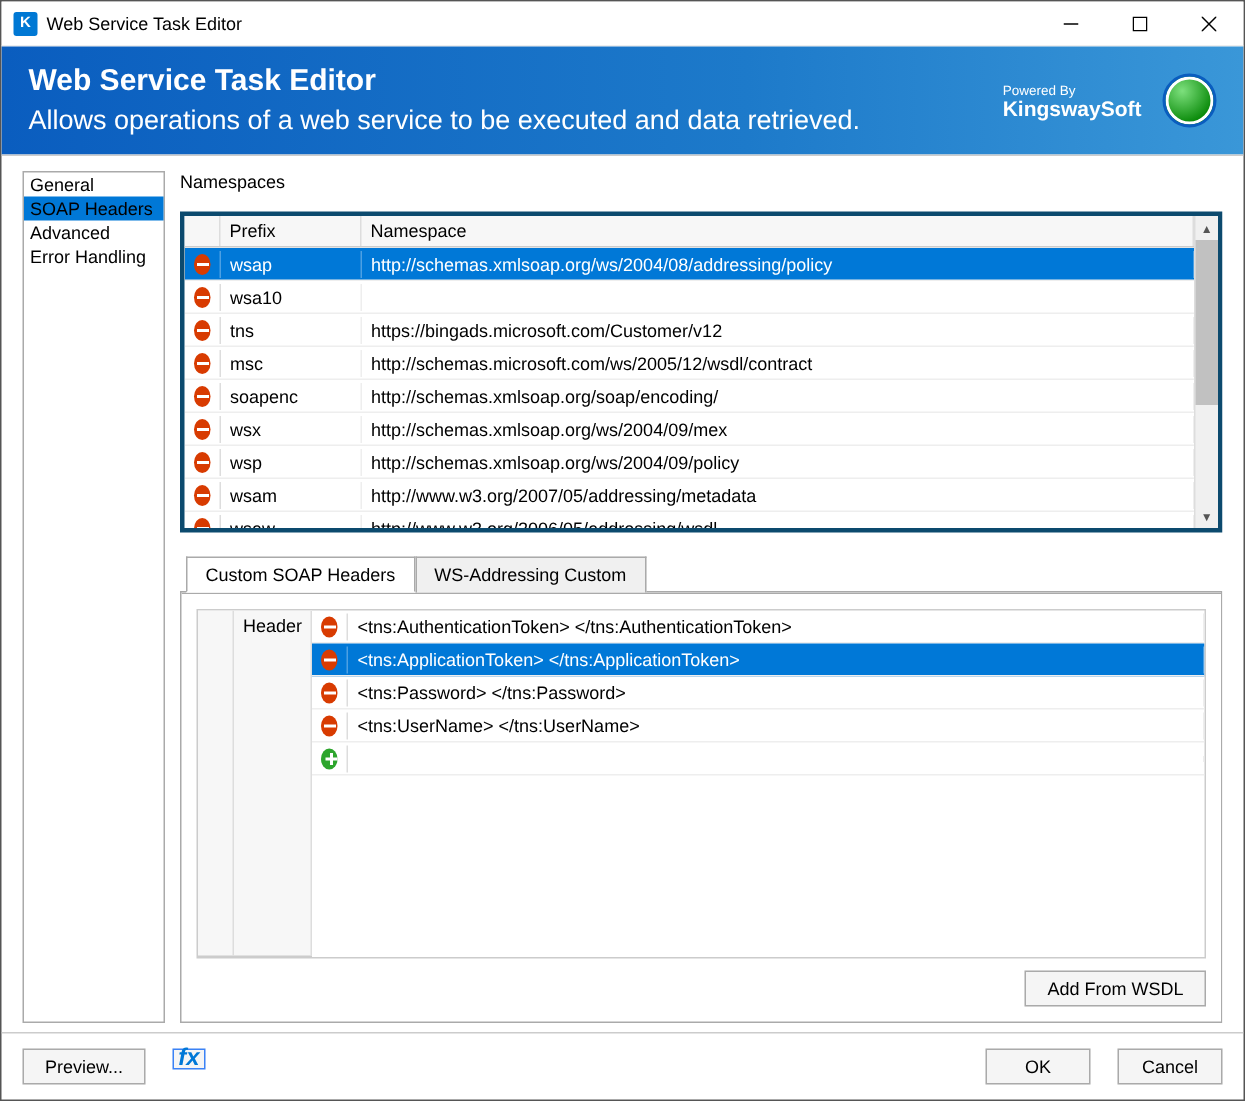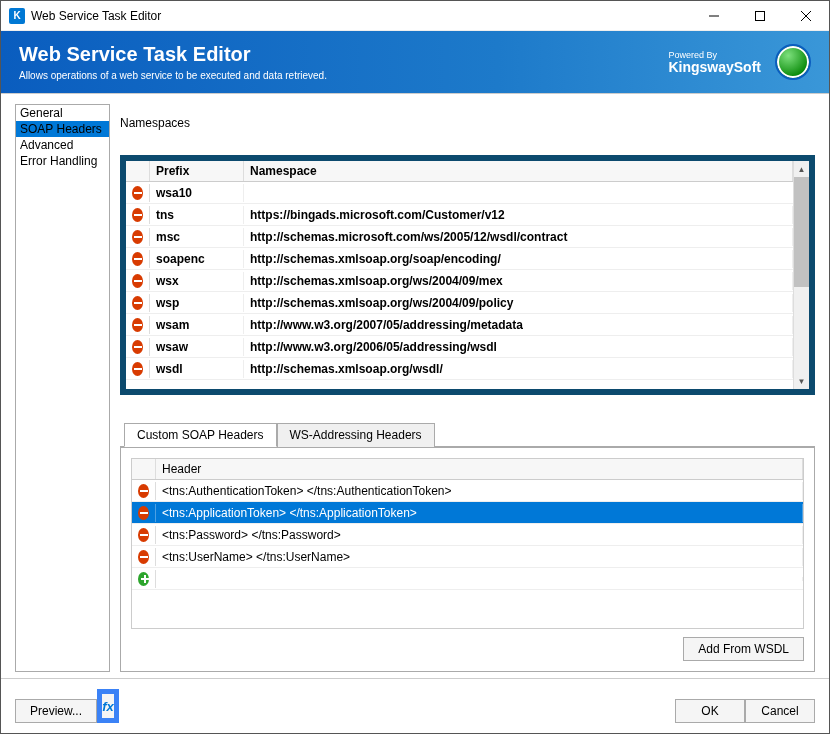--- a/index.html
+++ b/index.html
@@ -5,32 +5,32 @@
 * { box-sizing: border-box; margin: 0; padding: 0; }
 body { font-family: "Segoe UI", Tahoma, sans-serif; font-size: 12px; background: #fff; width: 830px; height: 734px; overflow: hidden; display: flex; flex-direction: column; border: 1px solid #555; }
 .titlebar { height: 30px; display: flex; align-items: center; padding-left: 8px; background: #fff; border-bottom: 1px solid #eee; }
 .titlebar .ticon { width: 16px; height: 16px; background: #0078d4; color: #fff; display: flex; align-items: center; justify-content: center; font-weight: bold; font-size: 10px; border-radius: 2px; margin-right: 6px; }
 .titlebar .ttitle { flex: 1; font-size: 12px; }
 .winbtns { display: flex; height: 100%; }
 .winbtn { width: 46px; display: flex; align-items: center; justify-content: center; cursor: pointer; }
 .header { background: linear-gradient(to right, #0a5dbf, #1d7aca 60%, #3a97d8); color: #fff; padding: 12px 18px; display: flex; align-items: center; border-bottom: 1px solid #ccc; }
 .header .htext { flex: 1; }
 .header h1 { font-size: 20px; font-weight: bold; margin-bottom: 4px; }
-.header p { font-size: 10px; }
+.header p { font-size: 18px; }
 .header .logo { display: flex; align-items: center; gap: 14px; }
 .ks { color: #fff; font-size: 14px; font-weight: bold; line-height: 1; }
 .ks .small { font-size: 9px; font-weight: normal; display: block; }
 .globe { width: 36px; height: 36px; border-radius: 50%; background: radial-gradient(circle at 35% 30%, #7de07d, #0a8a0a 70%); border: 2px solid #0a5dbf; box-shadow: 0 0 0 2px #fff inset; position: relative; }
 .body { flex: 1; display: flex; padding: 10px 14px 6px 14px; gap: 10px; overflow: hidden; }
 .sidebar { width: 95px; border: 1px solid #aaa; background: #fff; }
 .sidebar .item { padding: 1px 4px; cursor: pointer; }
 .sidebar .item.selected { background: #0078d7; color: #000000; }
-.main { flex: 1; display: flex; flex-direction: column; gap: 23px; overflow: hidden; margin-top: 12px; }
+.main { flex: 1; display: flex; flex-direction: column; gap: 11px; overflow: hidden; }
 .label { font-size: 12px; margin-bottom: 2px; }
-.ns-table { border: 6px solid #0c4a6e; flex: 0 0 auto; display: flex; flex-direction: column; height: 240px; font-weight: bold; }
+.ns-table { border: 3px solid #0c4a6e; flex: 0 0 auto; display: flex; flex-direction: column; height: 214px; }
 .theader { display: flex; background: #f7f7f7; border-bottom: 1px solid #ccc; position: relative; }
 .th { padding: 3px 6px; border-right: 1px solid #ddd; font-size: 12px; }
 .th.icon { width: 24px; }
 .th.prefix { width: 94px; }
 .th.ns { flex: 1; }
 .tbody { overflow-y: auto; flex: 1; }
 .trow { display: flex; border-bottom: 1px solid #eee; align-items: center; height: 22px; }
 .trow.selected { background: #0078d7; color: #fff; }
 .td { padding: 2px 6px; font-size: 12px; border-right: 1px solid #eee; overflow: hidden; text-overflow: ellipsis; white-space: nowrap; }
 .td.icon { width: 24px; display: flex; align-items: center; justify-content: center; border-right: 1px solid #ddd; }
@@ -43,29 +43,29 @@
 .plus::before { content: ""; position: absolute; left: 3px; top: 6px; width: 8px; height: 2px; background: #fff; }
 .plus::after { content: ""; position: absolute; left: 6px; top: 3px; width: 2px; height: 8px; background: #fff; }
 .scrollbar-track { width: 16px; background: #f0f0f0; border-left: 1px solid #ddd; display: flex; flex-direction: column; }
 .scrollbar-arrow { height: 16px; display: flex; align-items: center; justify-content: center; cursor: pointer; font-size: 8px; color: #555; }
 .scrollbar-thumb { background: #c1c1c1; flex: 0 0 auto; }
 .ns-wrap { display: flex; flex: 1; overflow: hidden; }
 .tabs-area { border: 1px solid #aaa; flex: 1; display: flex; flex-direction: column; padding: 0; overflow: hidden; }
 .tab { padding: 4px 12px; border: 1px solid #aaa; border-bottom: none; background: #f0f0f0; cursor: pointer; font-size: 12px; position: relative; top: 1px; }
 .tab.active { background: #fff; border-bottom: 1px solid #fff; z-index: 2; }
 .tab-content { border-top: 1px solid #aaa; flex: 1; padding: 10px; display: flex; flex-direction: column; gap: 8px; overflow: hidden; }
-.hdr-table { border: 1px solid #ccc; flex: 1; display: flex; flex-direction: column; overflow: hidden; }
+.hdr-table { border: 1px solid #ccc; flex: 1; display: flex; flex-direction: row; overflow: hidden; }
 .hdr-table .theader .th.icon { width: 24px; }
 .hdr-table .theader .th.hdr { flex: 1; }
 .hdr-table .trow .td.hdr { flex: 1; }
 .btn-row { display: flex; justify-content: flex-end; }
 .btn { padding: 4px 14px; border: 1px solid #aaa; background: #f5f5f5; cursor: pointer; font-size: 12px; min-width: 70px; text-align: center; }
-.footer { border-top: 1px solid #ccc; padding: 10px 14px; display: flex; align-items: flex-end; gap: 0; }
+.footer { border-top: 1px solid #ccc; padding: 10px 14px; display: flex; align-items: flex-start; gap: 18px; }
 .footer .spacer { flex: 1; }
-.fx { width: 22px; height: 34px; border: 5px solid #3b82f6; display: flex; align-items: center; justify-content: center; font-style: italic; font-size: 13px; color: #0078d7; cursor: pointer; background: #f5f5f5; font-weight: bold; }
+.fx { width: 22px; height: 14px; border: 1px solid #3b82f6; display: flex; align-items: center; justify-content: center; font-style: italic; font-size: 16px; color: #0078d7; cursor: pointer; background: #f5f5f5; font-weight: bold; }
 .tabs-outer { margin-top: 4px; display: flex; flex-direction: column; flex: 1; overflow: hidden; justify-content: center; }
 .tabs-wrap { display: flex; padding-left: 4px; }
 </style>
 </head>
 <body>
 
 <div class="titlebar">
   <div class="ticon">K</div>
   <div class="ttitle">Web Service Task Editor</div>
   <div class="winbtns">
@@ -113,20 +113,27 @@
     <div class="label">Namespaces</div>
     <div class="ns-table">
       <div class="ns-wrap">
         <div style="flex:1;display:flex;flex-direction:column;overflow:hidden">
           <div class="theader">
             <div class="th icon"></div>
             <div class="th prefix">Prefix</div>
             <div class="th ns">Namespace</div>
           </div>
           <div class="tbody" id="ns-body">
+              <div class="trow selected">
+                <div class="td icon">
+                  <div class="minus"></div>
+                </div>
+                <div class="td prefix">wsap</div>
+                <div class="td ns">http://schemas.xmlsoap.org/ws/2004/08/addressing/policy</div>
+              </div>
               <div class="trow">
                 <div class="td icon">
                   <div class="minus"></div>
                 </div>
                 <div class="td prefix">wsa10</div>
               </div>
               <div class="trow">
                 <div class="td icon">
                   <div class="minus"></div>
                 </div>
@@ -189,21 +196,21 @@
           <div class="scrollbar-thumb" style="height:110px"></div>
           <div style="flex:1"></div>
           <div class="scrollbar-arrow">▼</div>
         </div>
       </div>
     </div>
 
     <div class="tabs-outer">
       <div class="tabs-wrap">
         <div class="tab active">Custom SOAP Headers</div>
-        <div class="tab">WS-Addressing Headers</div>
+        <div class="tab">WS-Addressing Custom</div>
       </div>
       <div class="tabs-area">
         <div class="tab-content">
           <div class="hdr-table">
             <div class="theader">
               <div class="th icon"></div>
               <div class="th hdr">Header</div>
             </div>
             <div class="tbody" id="hdr-body">
                 <div class="trow">

